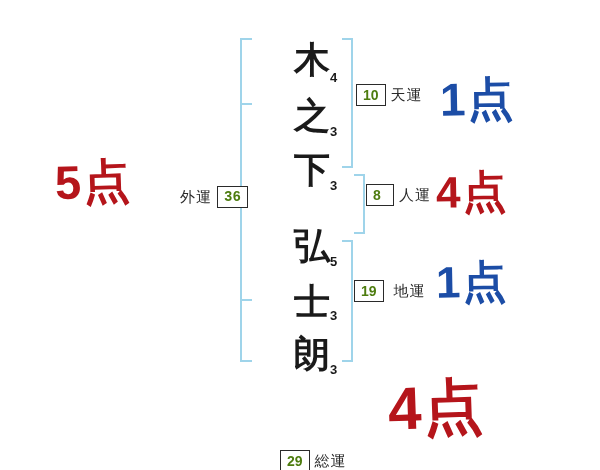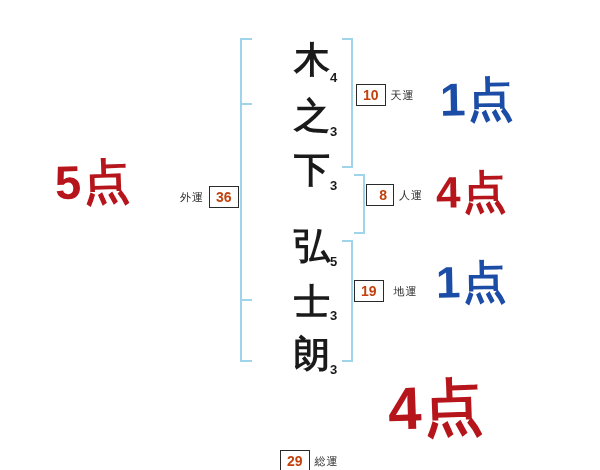--- a/index.html
+++ b/index.html
@@ -63,27 +63,27 @@
     display: flex;
     align-items: center;
     gap: 5px;
   }
   .valbox {
     display: inline-block;
     border: 1.5px solid #2a2a2a;
     padding: 2px 6px;
     font-size: 14px;
     font-weight: 600;
-    color: #c2410c;
+    color: #4d7c0f;
     background: #fff;
     min-width: 14px;
-    text-align: right;
+    text-align: left;
   }
   .flabel {
-    font-size: 11px;
+    font-size: 15px;
     color: #2a2a2a;
     letter-spacing: 1px;
     white-space: nowrap;
   }
 
   
   .score {
     position: absolute;
     font-weight: 700;
     line-height: 1;
@@ -128,21 +128,21 @@
   <div class="fortune" style="left:366px; top:184px;">
     <span class="valbox">8</span>
     <span class="flabel">人運</span>
   </div>
 
   <div class="fortune" style="left:354px; top:280px;gap:10px;">
     <span class="valbox">19</span>
     <span class="flabel">地運</span>
   </div>
 
-  <div class="fortune" style="left:180px; top:186px;">
+  <div class="fortune" style="left:180px; top:186px;font-family:Liberation Mono, monospace;">
     <span class="flabel">外運</span>
     <span class="valbox">36</span>
   </div>
 
   <div class="fortune" style="left:280px; top:402px;margin-top:48px;">
     <span class="valbox">29</span>
     <span class="flabel">総運</span>
   </div>
 
   <div class="score red" style="left:55px;  top:158px; font-size:47px; transform:rotate(-2deg);">5点</div>

